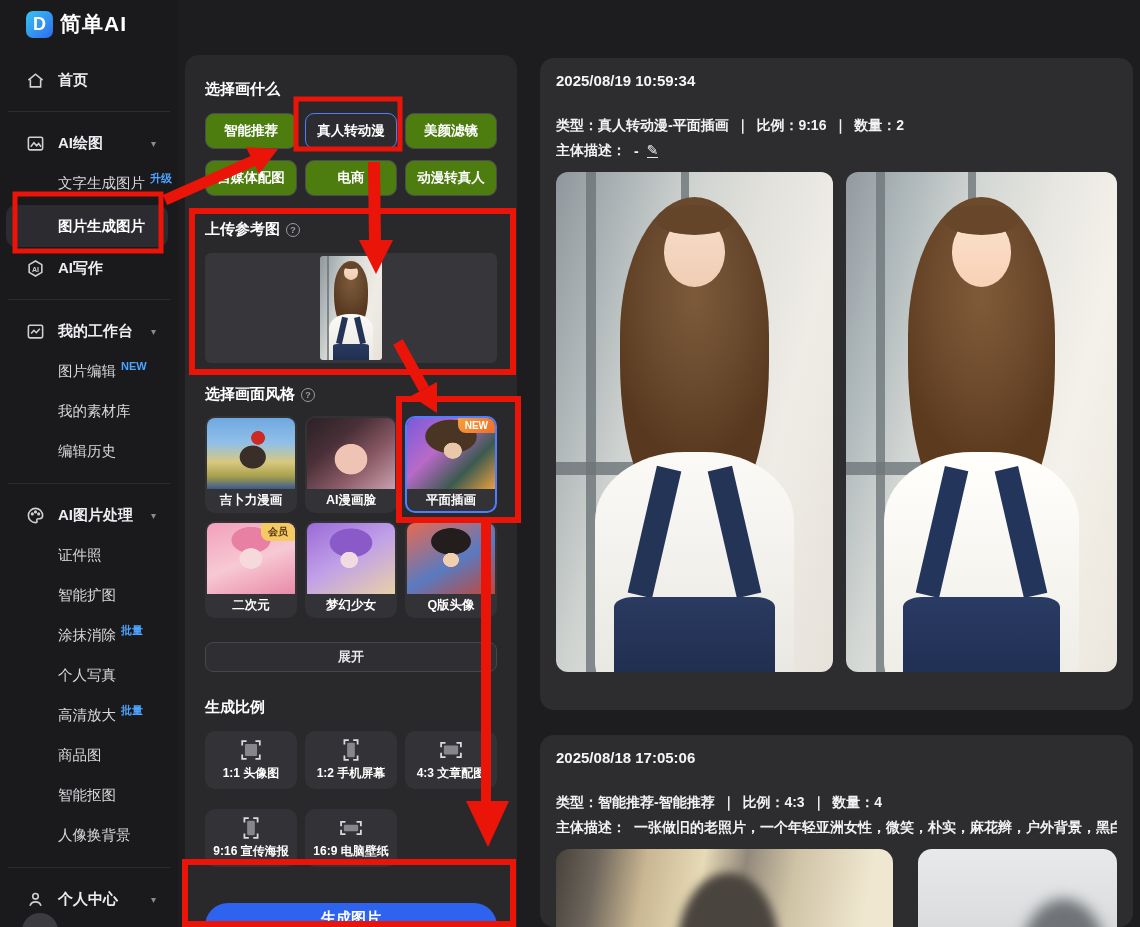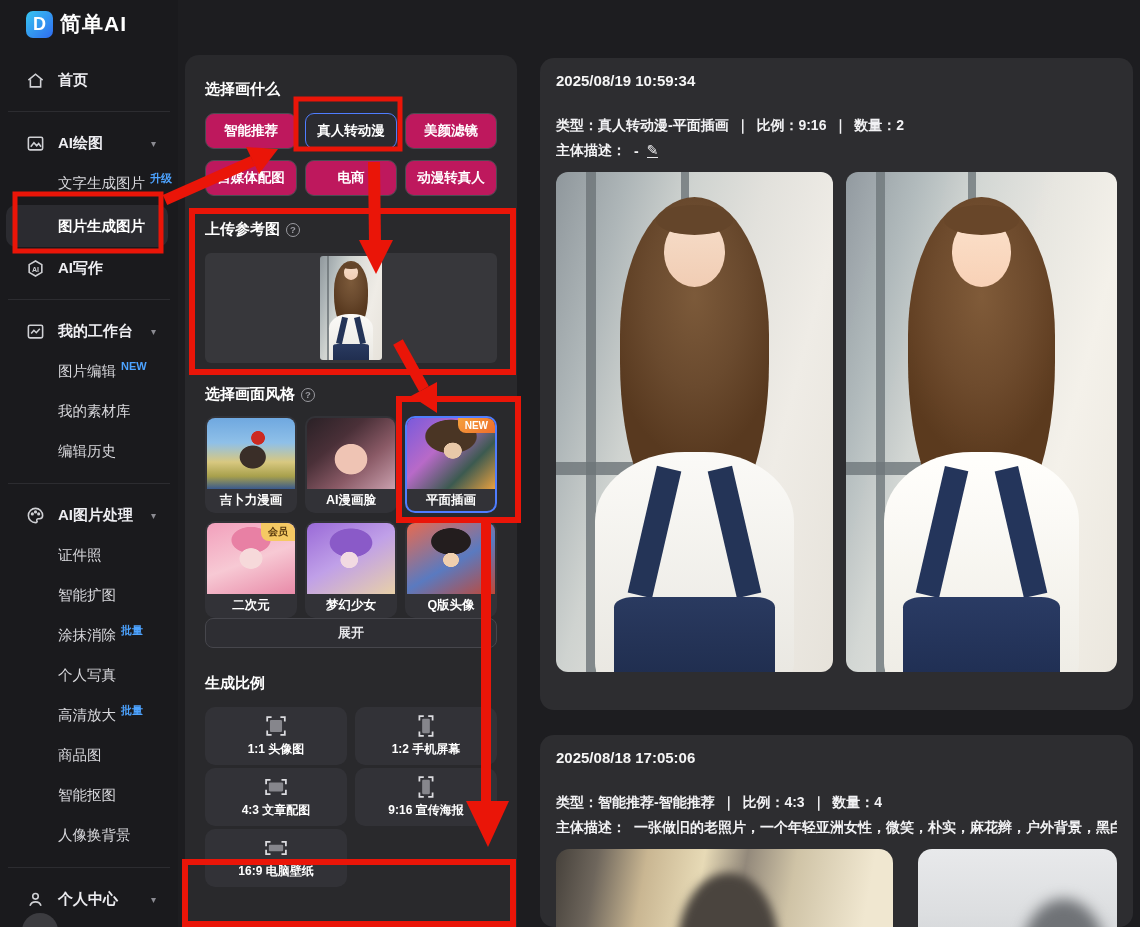--- a/index.html
+++ b/index.html
@@ -28,21 +28,21 @@
   .badge-sup { color:#4da3ff; font-size:11px; font-weight:700; margin-left:5px; transform:translateY(-5px); }
   .nav-div { height:1px; background:#2c2c30; margin:12px 8px; }
   .avatar { position:absolute; left:22px; top:913px; width:36px; height:36px; border-radius:50%; background:#3c3c40; }
   
   #panel { position:absolute; left:185px; top:55px; width:332px; height:872px;
     background:#29292c; border-radius:14px 14px 0 0; padding:25px 20px 0 20px; }
   .sec-title { font-size:15px; font-weight:700; color:#fff; display:flex; align-items:center; gap:6px; }
   .help { width:14px; height:14px; border:1.4px solid #9a9aa0; color:#9a9aa0; border-radius:50%;
     font-size:9.5px; font-weight:700; display:flex; align-items:center; justify-content:center; }
   #what-grid { display:grid; grid-template-columns:repeat(3,1fr); gap:11px 8px; margin-top:14px; }
-  .what-btn { height:36px; border-radius:9px; background:#be185d; border:1px solid #4b4b52;
+  .what-btn { height:36px; border-radius:9px; background:#4d7c0f; border:1px solid #4b4b52;
     color:#fff; font-size:13.5px; font-weight:600; display:flex; align-items:center; justify-content:center; cursor:pointer; }
   .what-btn.selected { border-color:#4f7dff; background:#2b2b30; font-weight:700; }
   #upload-sec { margin-top:24px; }
   #upload-box { margin-top:14px; height:110px; background:#37373b; border-radius:6px;
     display:flex; align-items:center; justify-content:center; cursor:pointer; }
   #style-sec { margin-top:22px; }
   #style-grid { display:grid; grid-template-columns:repeat(3,1fr); gap:8px; margin-top:12px; }
   .style-card { position:relative; background:#323237; border-radius:10px; overflow:hidden;
     height:97px; border:2px solid transparent; cursor:pointer; }
   .style-card.selected { border-color:#4f7dff; }
@@ -62,24 +62,24 @@
     linear-gradient(135deg,#7a5adc 0%,#b86ac8 38%,#3c5a50 70%,#e8a040 100%); }
   .th-niji { background:radial-gradient(45% 50% at 50% 50%, #f6d9da 0 28%, rgba(0,0,0,0) 30%),
     radial-gradient(60% 50% at 50% 24%, #e880a4 0 36%, rgba(0,0,0,0) 38%),
     linear-gradient(160deg,#f2a0bc 0%,#f7c9d4 52%,#e88aa8 100%); }
   .th-qface { background:radial-gradient(36% 40% at 50% 52%, #f0cfae 0 24%, rgba(0,0,0,0) 26%),
     radial-gradient(58% 48% at 50% 26%, #231d1e 0 38%, rgba(0,0,0,0) 40%),
     linear-gradient(150deg,#e86a50 0%,#5a7ac0 55%,#c04838 100%); }
   .th-dream { background:radial-gradient(40% 46% at 48% 52%, #f2dae2 0 24%, rgba(0,0,0,0) 26%),
     radial-gradient(62% 52% at 50% 28%, #8a5ac8 0 38%, rgba(0,0,0,0) 40%),
     linear-gradient(150deg,#9a6ad8 0%,#c0a0e8 48%,#e8d0a8 100%); }
-  #expand-btn { margin-top:0; width:100%; height:30px; background:#2e2e33; border:1px solid #46464c;
+  #expand-btn { margin-top:24px; width:100%; height:30px; background:#2e2e33; border:1px solid #46464c;
     border-radius:8px; color:#e8e8ec; font-size:13px; font-weight:600; display:flex; align-items:center; justify-content:center; cursor:pointer; }
   #ratio-sec { margin-top:26px; }
-  #ratio-grid { display:grid; grid-template-columns:repeat(2,1fr); gap:3px 8px; margin-top:14px; }
+  #ratio-grid { display:grid; grid-template-columns:repeat(3,1fr); gap:20px 8px; margin-top:14px; }
   .ratio-card { height:58px; background:#323237; border:1.5px solid transparent; border-radius:10px;
     display:flex; flex-direction:column; align-items:center; justify-content:center; gap:4px;
     font-size:12px; font-weight:600; color:#fff; cursor:pointer; }
   .ratio-card.selected { border-color:#4f7dff; background:#2c3038; }
   .ratio-card svg { display:block; }
   #generate-btn { margin-top:36px; width:100%; height:46px; border-radius:23px; background:#2e63f0;
     display:flex; flex-direction:column; align-items:center; justify-content:center; cursor:pointer; }
   #generate-btn .g1 { font-size:15px; font-weight:700; }
   #generate-btn .g2 { font-size:11px; margin-top:1px; color:#dfe7ff; }
   

